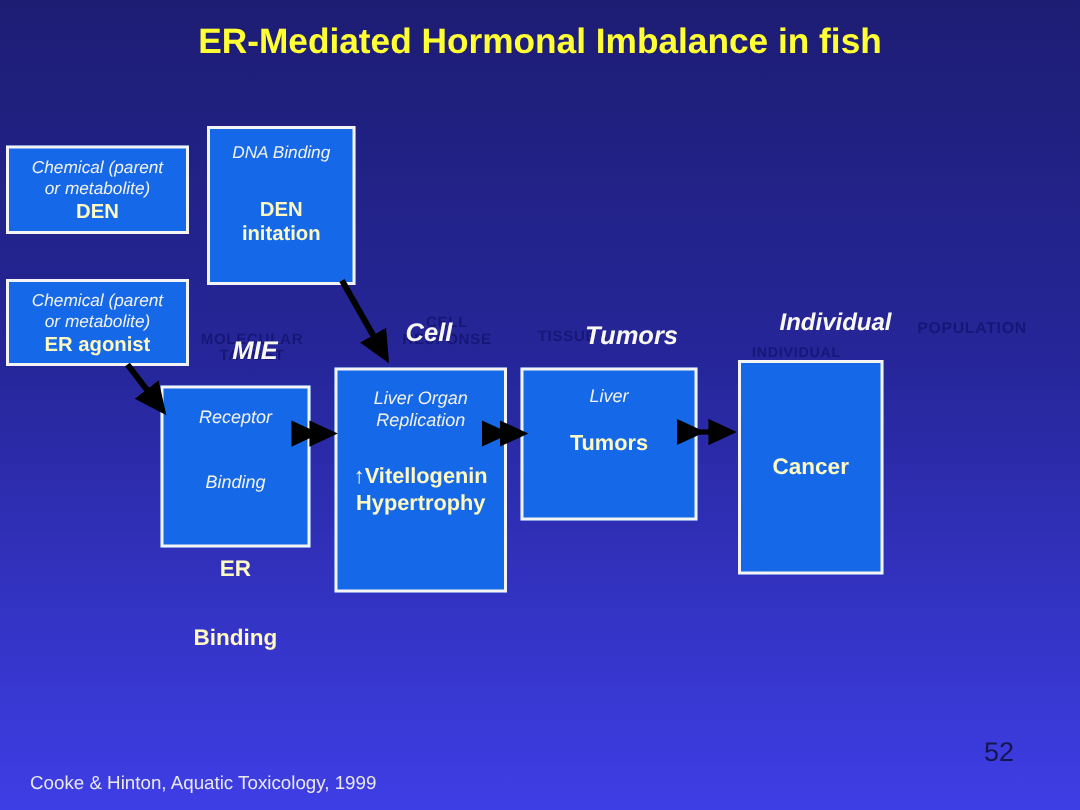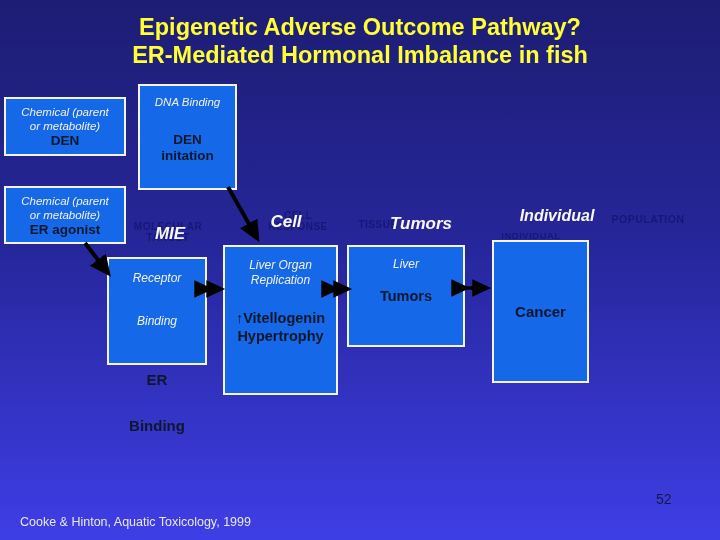--- a/index.html
+++ b/index.html
@@ -20,39 +20,39 @@
     background:#1568e8;
     border:2px solid #f4f4f4;
     box-sizing:border-box;
     color:#ffffff;text-align:center;
     display:flex;flex-direction:column;
   }
   .node .it{
     font-style:italic;font-size:11.5px;line-height:14px;color:#f2f2e6;
   }
   .node .bd{
-    font-weight:bold;font-size:13.5px;line-height:16px;color:#0f172a;
+    font-weight:bold;font-size:13.5px;line-height:16px;color:#fef9c3;
   }
   .stage{
     position:absolute;color:#f8f8f0;font-style:italic;font-weight:bold;
     font-size:17px;text-align:center;white-space:nowrap;
   }
   .ghost{
     position:absolute;color:#12126e;opacity:0.75;
     font-size:10px;font-weight:bold;letter-spacing:0.5px;
     text-align:center;white-space:nowrap;line-height:11px;
   }
   #arrow-layer{position:absolute;left:0;top:0;width:720px;height:540px;pointer-events:none;}
   .citation{
     position:absolute;left:20px;top:515px;
     color:#e8e8e8;font-size:12.5px;
   }
   .pagenum{
     position:absolute;left:656px;top:491px;
-    color:#16164e;font-size:14px;
+    color:#16164e;font-size:18px;
   }
 
   
   #box-chem-den   {left:4px;  top:97px;  width:122px;height:59px; padding-top:6px;}
   #box-dna-den    {left:138px;top:84px;  width:99px; height:106px;padding-top:9px;}
   #box-chem-er    {left:4px;  top:186px; width:122px;height:58px; padding-top:6px;}
   #box-receptor   {left:107px;top:257px; width:100px;height:108px;padding-top:12px;gap:28px;}
   #box-liver-cell {left:223px;top:245px; width:115px;height:150px;padding-top:11px;}
   #box-tumors     {left:347px;top:245px; width:118px;height:102px;padding-top:10px;}
   #box-cancer     {left:492px;top:240px; width:97px; height:143px;justify-content:center;}
@@ -76,21 +76,20 @@
   #ghost-tissue    {left:358px;top:219px;width:40px;}
   #ghost-individual{left:500px;top:230px;width:62px;font-size:9.5px;}
   #ghost-population{left:608px;top:214px;width:80px;font-size:10.5px;}
 </style>
 </head>
 <body>
 
 <div id="slide">
 
   <div class="title">
-    <div>Epigenetic Adverse Outcome Pathway?</div>
     <div>ER-Mediated Hormonal Imbalance in fish</div>
   </div>
 
   <div class="ghost" id="ghost-molecular">
     <div>MOLECULAR</div>
     <div>TARGET</div>
   </div>
   <div class="ghost" id="ghost-cell">
     <div>CELL</div>
     <div>RESPONSE</div>

